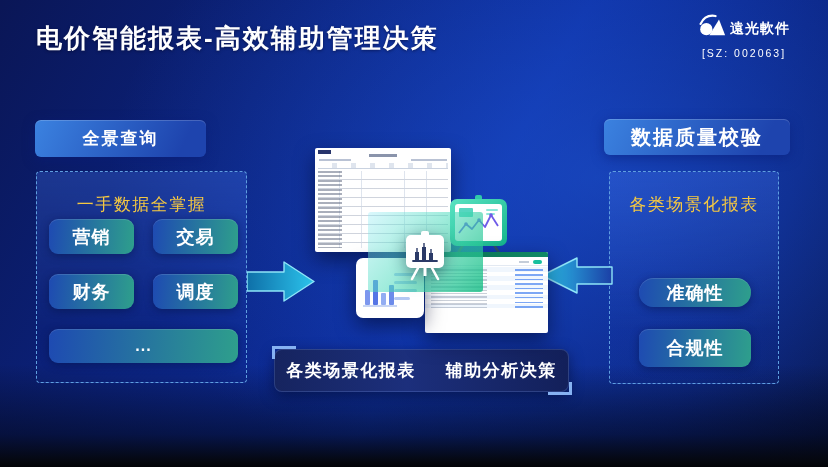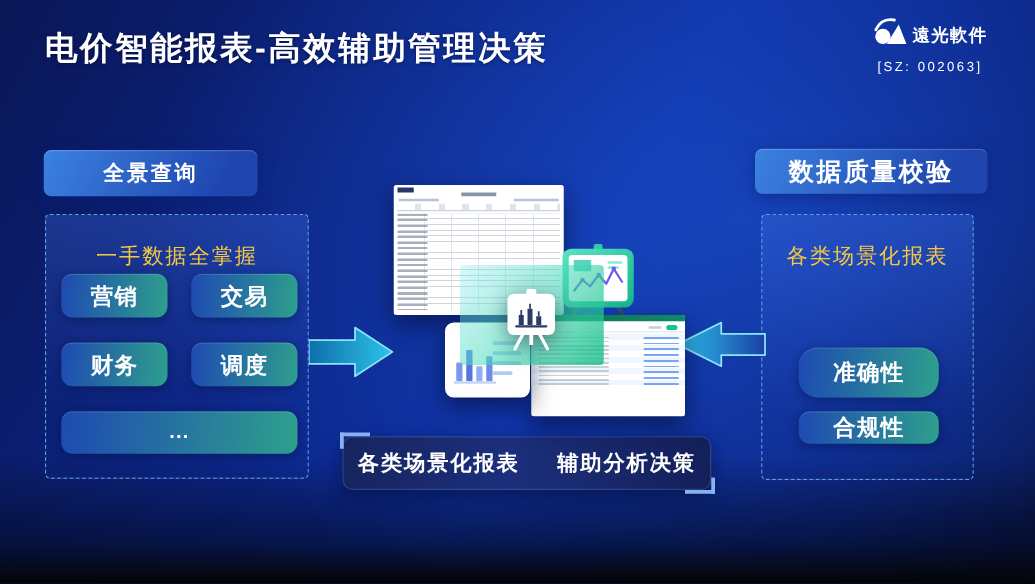--- a/index.html
+++ b/index.html
@@ -48,22 +48,22 @@
     height:35px; border-radius:9px; color:#fff; font-size:18px; font-weight:bold; letter-spacing:1px;
     background:linear-gradient(95deg, var(--tag-gradient-left,#1e4ab2) 0%, var(--tag-gradient-right,#2e9f8c) 100%);
     box-shadow:0 2px 8px rgba(5,15,60,.45), inset 0 1px 0 rgba(255,255,255,.12);
   }
   .c-l1 { left:12px;  top:47px;  width:85px; }
   .c-l2 { left:116px; top:47px;  width:85px; }
   .c-l3 { left:12px;  top:102px; width:85px; }
   .c-l4 { left:116px; top:102px; width:85px; }
   .c-l5 { left:12px;  top:157px; width:189px; height:34px; font-size:16px; }
   .c-r1 { left:29px; top:52px;  width:112px; height:34px; }
-  .c-r2 { left:29px; top:106px; width:112px; height:40px;border-radius:15px; }
-  .c-r3 { left:29px; top:157px; width:112px; height:26px; }
+  .c-r2 { left:29px; top:106px; width:112px; height:29px;border-radius:15px; }
+  .c-r3 { left:29px; top:157px; width:112px; height:38px; }
   
   .arrow { position:absolute; }
   .arrow-left-pos  { left:247px; top:261px; }
   .arrow-right-pos { left:541px; top:257px; }
   
   .banner {
     position:absolute; left:274px; top:349px; width:295px; height:43px;
     display:flex; align-items:center; justify-content:center; gap:30px;
     color:#fff; font-size:17px; font-weight:bold; letter-spacing:1.5px;
     border-radius:8px;

